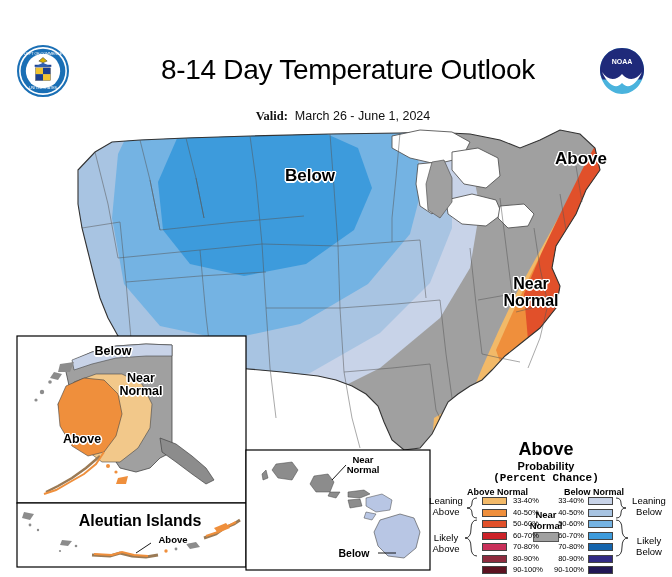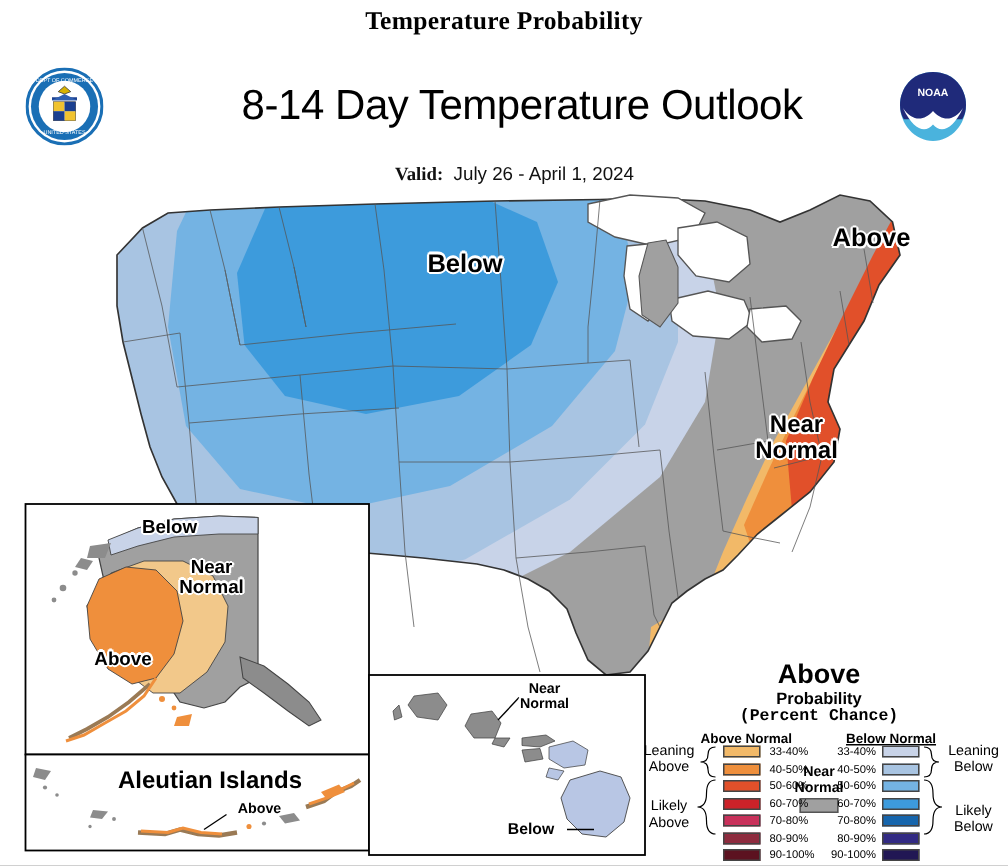--- a/index.html
+++ b/index.html
@@ -79,21 +79,21 @@
     font-family:"Liberation Sans", sans-serif;font-weight:bold;
   }
   #lg-above{top:3px;font-size:18px;}
   #lg-prob{top:24px;font-size:11px;}
   #lg-pct{top:36px;font-size:11px;font-family:Liberation Mono, monospace;}
 
   .col-head{
     position:absolute;font-size:9px;font-weight:bold;color:#000;white-space:nowrap;
   }
   #head-above{left:47px;top:51px;text-align:right;}
-  #head-below{left:144px;top:51px;text-decoration:underline;}
+  #head-below{left:144px;top:51px;}
   .swatch{
     position:absolute;width:25px;height:8px;border:0.5px solid #444;box-sizing:border-box;
   }
   .sw-label{
     position:absolute;font-size:7.5px;color:#000;white-space:nowrap;font-weight:normal;
   }
 
   .bracket-lbl{
     position:absolute;font-size:9.5px;color:#000;text-align:center;
     line-height:1.15;white-space:pre;
@@ -104,25 +104,24 @@
   #lbl-likely-below{left:198px;top:100px;width:62px;}
   #lbl-near-normal{left:100px;top:74px;width:52px;font-size:9.5px;font-weight:bold;text-align:center;}
   #sw-near-normal{position:absolute;left:113px;top:96px;width:26px;height:10px;
      background:#a0a0a0;border:0.5px solid #555;box-sizing:border-box;}
 </style>
 </head>
 <body>
 
 <div class="page">
 
-  <div class="doc-title">Temperature Probability</div>
   <div class="main-title">8-14 Day Temperature Outlook</div>
 
   <div class="valid-line">
-    <span class="k">Valid:</span><span>  July 26 - April 1, 2024</span>
+    <span class="k">Valid:</span><span>  March 26 - June 1, 2024</span>
   </div>
 
   <svg class="logo" id="doc-logo" viewBox="0 0 100 100">
     <circle cx="50" cy="50" r="48" fill="#ffffff" stroke="#1a6fb5" stroke-width="4"></circle>
     <circle cx="50" cy="50" r="43" fill="#1a6fb5"></circle>
     <circle cx="50" cy="50" r="33" fill="#ffffff"></circle>
     <path d="M50 24 L58 31 L50 34 L42 31 Z" fill="#d8b200" stroke="#333" stroke-width="1"></path>
     <path d="M34 38 h32 v4 h-32 z" fill="#1a3f8f"></path>
     <path d="M34 42 l16 -8 l16 8 z" fill="#2f5fb0"></path>
     <rect x="36" y="44" width="28" height="24" fill="#ffffff" stroke="#333" stroke-width="1"></rect>

